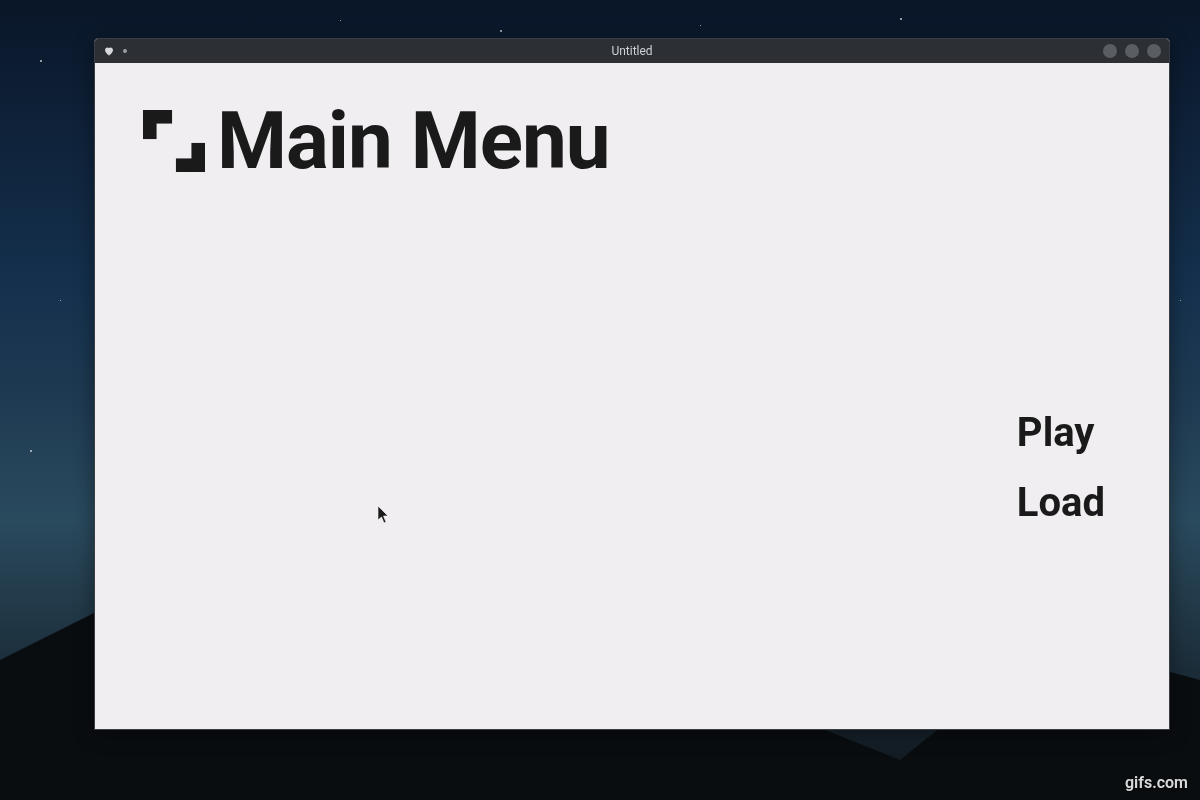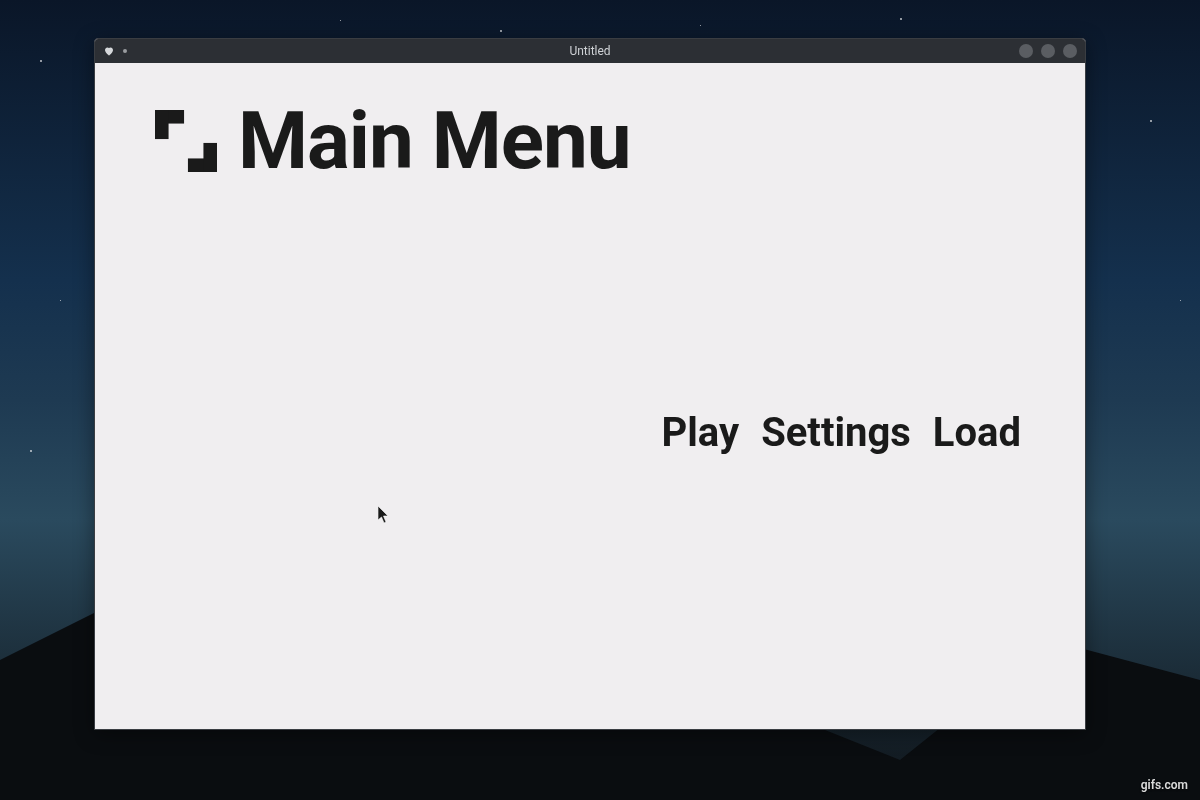--- a/index.html
+++ b/index.html
@@ -34,21 +34,21 @@
       bottom: 0;
       left: 0;
       width: 100%;
       height: 260px;
     }
     
     .window {
       position: absolute;
       left: 94px;
       top: 38px;
-      width: 992px;
+      width: 1076px;
       height: 692px;
       background: #f0eef0;
       border: 1px solid #3a3d42;
       border-radius: 4px 4px 0 0;
       overflow: hidden;
       box-shadow: 0 4px 20px rgba(0,0,0,0.4);
       display: flex;
       flex-direction: column;
     }
     
@@ -105,25 +105,25 @@
       background: #5a5d62;
     }
     
     .content {
       flex: 1;
       position: relative;
     }
     
     .header {
       position: absolute;
-      left: 60px;
+      left: 48px;
       top: 38px;
       display: flex;
       align-items: center;
-      gap: 21px;
+      gap: 12px;
     }
     
     .logo-icon {
       width: 62px;
       height: 62px;
       position: relative;
     }
     
     .logo-icon svg {
       width: 100%;
@@ -137,21 +137,21 @@
       color: #1a1a1a;
       letter-spacing: -1px;
       line-height: 1;
     }
     
     .menu-list {
       position: absolute;
       right: 64px;
       top: 346px;
       display: flex;
-      flex-direction: row;
+      flex-direction: column;
       gap: 22px;
       align-items: flex-start;
     }
     
     .menu-item {
       font-size: 40px;
       font-weight: 700;
       color: #1a1a1a;
       cursor: pointer;
       line-height: 1.2;
@@ -170,21 +170,21 @@
       width: 100%;
       height: 100%;
       display: block;
     }
     
     .watermark {
       position: absolute;
       right: 12px;
       bottom: 8px;
       color: rgba(255,255,255,0.85);
-      font-size: 12px;
+      font-size: 16px;
       font-weight: 600;
       text-shadow: 0 1px 2px rgba(0,0,0,0.6);
     }
   </style>
 </head>
 <body>
 
 <div class="desktop-background">
   <div class="star" style="left:40px; top:60px; width:2px; height:2px;"></div>
   <div class="star" style="left:120px; top:120px; width:1px; height:1px;"></div>
@@ -229,21 +229,20 @@
           <rect x="0" y="0" width="14" height="30" fill="#1a1a1a"></rect>
           <rect x="34" y="50" width="30" height="14" fill="#1a1a1a"></rect>
           <rect x="50" y="34" width="14" height="30" fill="#1a1a1a"></rect>
         </svg>
       </span>
       <h1 class="page-title">Main Menu</h1>
     </div>
 
     <nav class="menu-list">
       <div class="menu-item">Play</div>
-      <div class="menu-item">Settings</div>
       <div class="menu-item">Load</div>
     </nav>
   </div>
 </div>
 
 <span class="cursor">
   <svg viewBox="0 0 12 18">
     <path d="M0 0 L0 14 L3.5 11 L6 17 L8 16 L5.5 10 L10 10 Z" fill="#1a1a1a" stroke="#ffffff" stroke-width="0.6"></path>
   </svg>
 </span>

